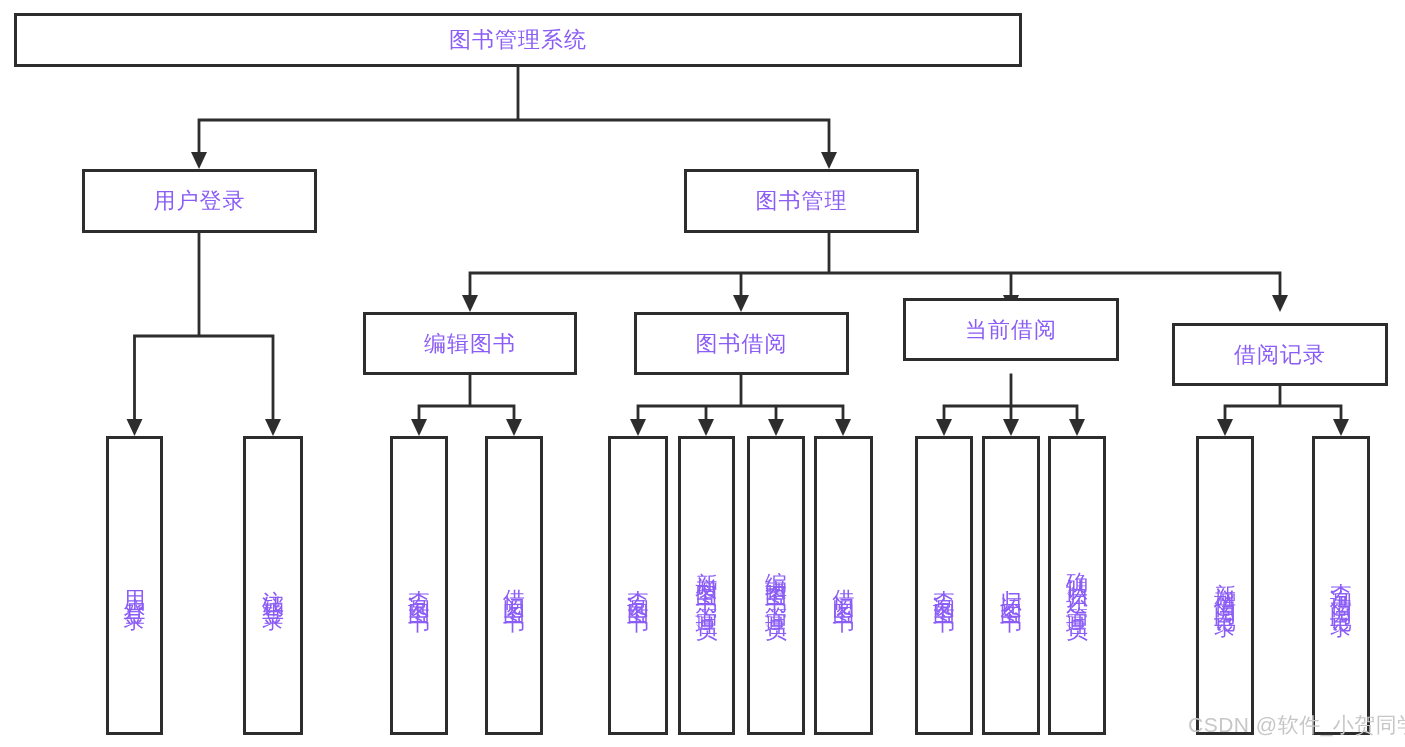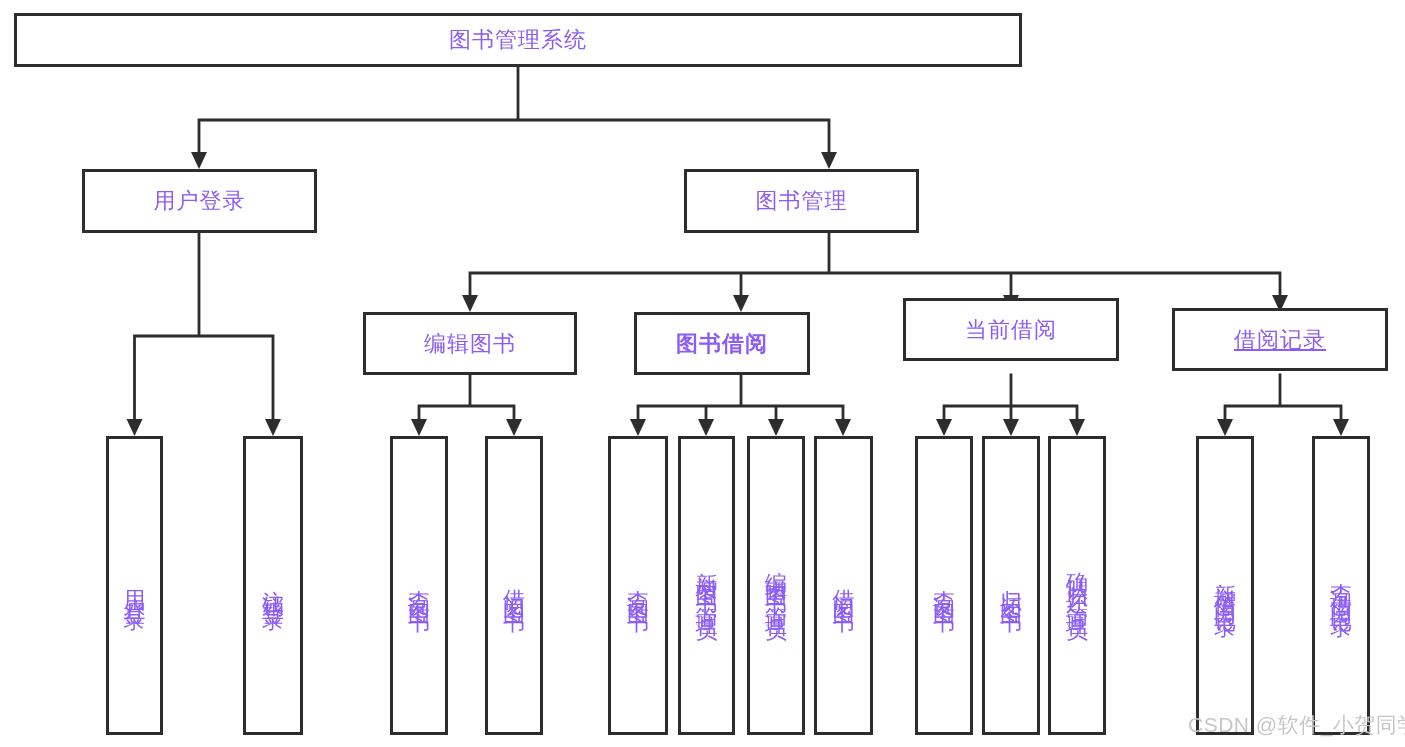--- a/index.html
+++ b/index.html
@@ -90,23 +90,23 @@
       <polygon points="1333,419 1349,419 1341,436"></polygon>
     </g>
   </svg>
 
   <div class="box hbox" style="left:14px; top:13px; width:1008px; height:54px;">图书管理系统</div>
 
   <div class="box hbox" style="left:82px; top:169px; width:235px; height:64px;">用户登录</div>
   <div class="box hbox" style="left:684px; top:169px; width:235px; height:64px;">图书管理</div>
 
   <div class="box hbox" style="left:363px; top:312px; width:214px; height:63px;">编辑图书</div>
-  <div class="box hbox" style="left:634px; top:312px; width:176px; height:63px;font-weight:bold;">图书借阅</div>
+  <div class="box hbox" style="left:634px; top:312px; width:215px; height:63px;">图书借阅</div>
   <div class="box hbox" style="left:903px; top:298px; width:216px; height:63px;">当前借阅</div>
-  <div class="box hbox" style="left:1172px; top:308px; width:216px; height:63px;text-decoration:underline;">借阅记录</div>
+  <div class="box hbox" style="left:1172px; top:323px; width:216px; height:63px;">借阅记录</div>
 
   <div class="box vbox" style="left:106px; width:57px;">用户登录</div>
   <div class="box vbox" style="left:243px; width:60px;">注销登录</div>
 
   <div class="box vbox" style="left:390px; width:58px;">查询图书</div>
   <div class="box vbox" style="left:485px; width:58px;">借阅图书</div>
 
   <div class="box vbox" style="left:608px; width:60px;">查询图书</div>
   <div class="box vbox" style="left:678px; width:57px;">新增图书（管理员）</div>
   <div class="box vbox" style="left:747px; width:58px;">编辑图书（管理员）</div>

